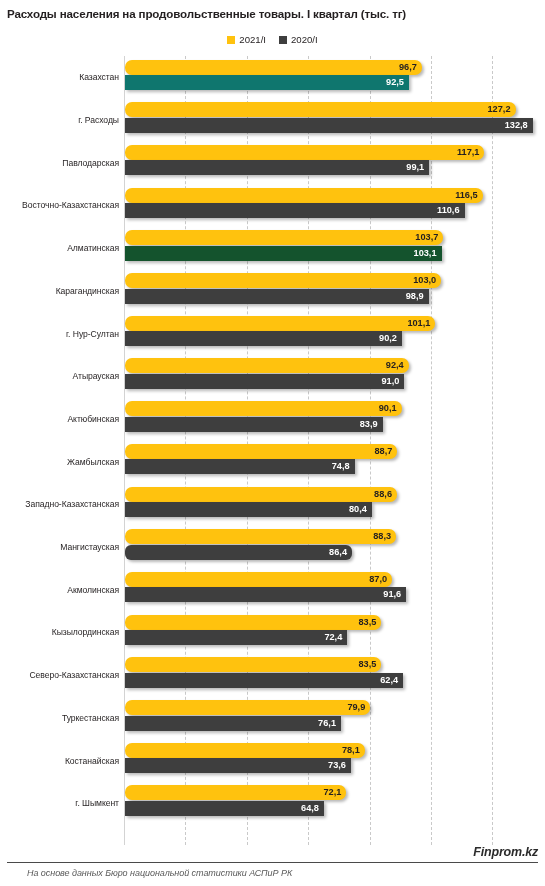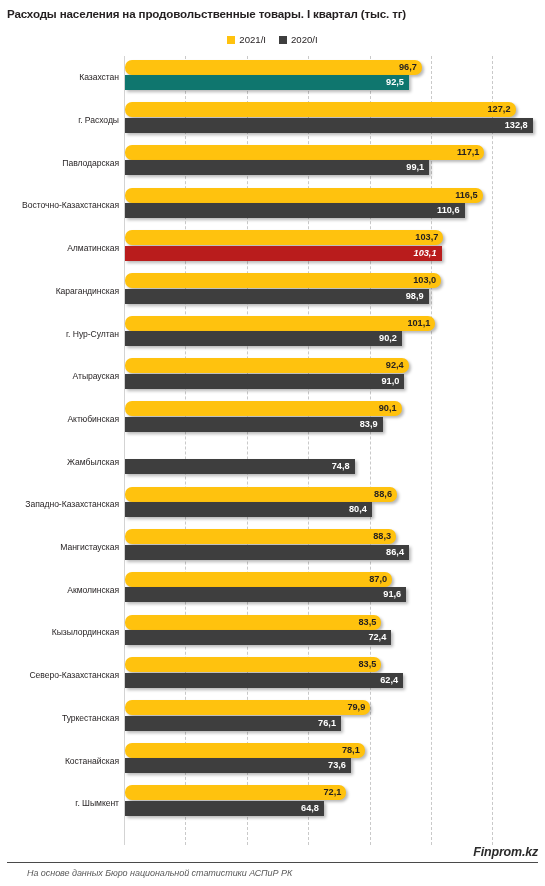--- a/index.html
+++ b/index.html
@@ -270,21 +270,21 @@
               <span class="bar-value">110,6</span>
             </div>
           </div>
         </div>
         <div class="row" style="top: 170.8px;">
           <div class="cat-label">Алматинская</div>
           <div class="bars">
             <div class="bar y2021" style="width: 318.359px; background: rgb(255, 194, 14);">
               <span class="bar-value">103,7</span>
             </div>
-            <div class="bar y2020" style="width: 316.517px; background: #b91c1c; font-style: italic;">
+            <div class="bar y2020" style="width: 316.517px; background: #14532d;">
               <span class="bar-value">103,1</span>
             </div>
           </div>
         </div>
         <div class="row" style="top: 213.5px;">
           <div class="cat-label">Карагандинская</div>
           <div class="bars">
             <div class="bar y2021" style="width: 316.21px; background: rgb(255, 194, 14);">
               <span class="bar-value">103,0</span>
             </div>
@@ -322,20 +322,23 @@
               <span class="bar-value">90,1</span>
             </div>
             <div class="bar y2020" style="width: 257.573px; background: rgb(62, 62, 62);">
               <span class="bar-value">83,9</span>
             </div>
           </div>
         </div>
         <div class="row" style="top: 384.3px;">
           <div class="cat-label">Жамбылская</div>
           <div class="bars">
+            <div class="bar y2021" style="width: 272.309px; background: rgb(255, 194, 14);">
+              <span class="bar-value">88,7</span>
+            </div>
             <div class="bar y2020" style="width: 229.636px; background: rgb(62, 62, 62);">
               <span class="bar-value">74,8</span>
             </div>
           </div>
         </div>
         <div class="row" style="top: 427px;">
           <div class="cat-label">Западно-Казахстанская</div>
           <div class="bars">
             <div class="bar y2021" style="width: 272.002px; background: rgb(255, 194, 14);">
               <span class="bar-value">88,6</span>
@@ -344,21 +347,21 @@
               <span class="bar-value">80,4</span>
             </div>
           </div>
         </div>
         <div class="row" style="top: 469.7px;">
           <div class="cat-label">Мангистауская</div>
           <div class="bars">
             <div class="bar y2021" style="width: 271.081px; background: rgb(255, 194, 14);">
               <span class="bar-value">88,3</span>
             </div>
-            <div class="bar y2020" style="width: 284px; background: rgb(62, 62, 62);">
+            <div class="bar y2020" style="width: 227px; background: rgb(62, 62, 62); border-radius: 6px;">
               <span class="bar-value">86,4</span>
             </div>
           </div>
         </div>
         <div class="row" style="top: 512.4px;">
           <div class="cat-label">Акмолинская</div>
           <div class="bars">
             <div class="bar y2021" style="width: 267.09px; background: rgb(255, 194, 14);">
               <span class="bar-value">87,0</span>
             </div>
@@ -366,21 +369,21 @@
               <span class="bar-value">91,6</span>
             </div>
           </div>
         </div>
         <div class="row" style="top: 555.1px;">
           <div class="cat-label">Кызылординская</div>
           <div class="bars">
             <div class="bar y2021" style="width: 256.345px; background: rgb(255, 194, 14);">
               <span class="bar-value">83,5</span>
             </div>
-            <div class="bar y2020" style="width: 222.268px; background: rgb(62, 62, 62); padding-left: 44px;">
+            <div class="bar y2020" style="width: 222.268px; background: rgb(62, 62, 62);">
               <span class="bar-value">72,4</span>
             </div>
           </div>
         </div>
         <div class="row" style="top: 597.8px;">
           <div class="cat-label">Северо-Казахстанская</div>
           <div class="bars">
             <div class="bar y2021" style="width: 256.345px; background: rgb(255, 194, 14);">
               <span class="bar-value">83,5</span>
             </div>

